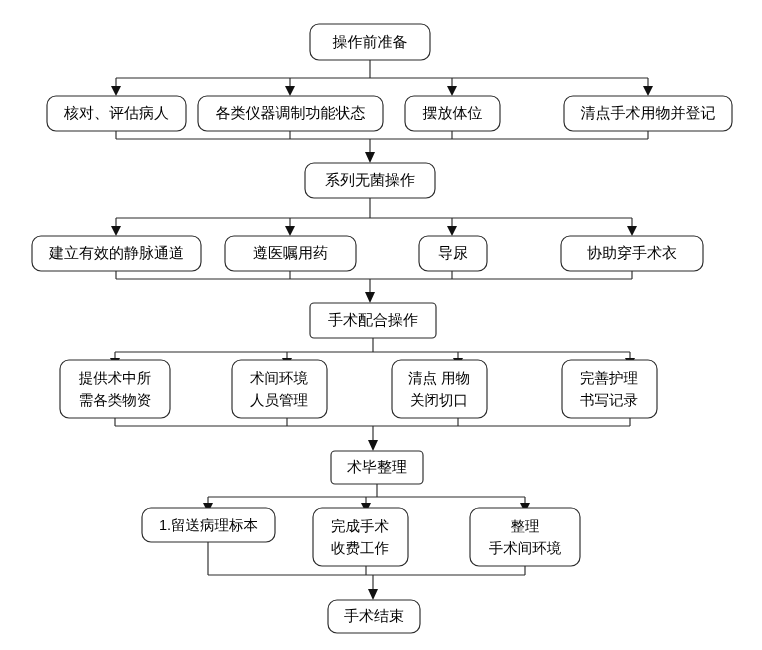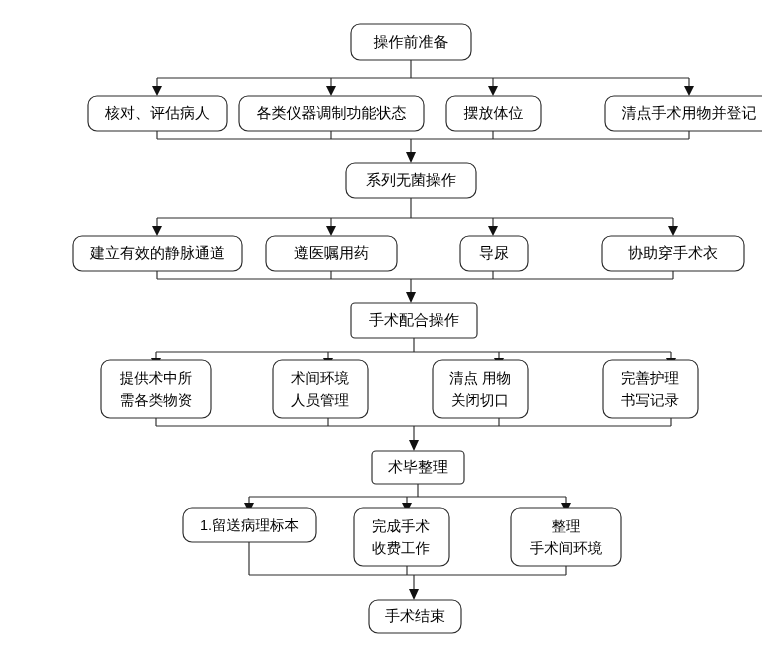--- a/index.html
+++ b/index.html
@@ -10,21 +10,20 @@
   body {
     width: 762px;
     height: 650px;
     font-family: "Liberation Sans", "DejaVu Sans", sans-serif;
     overflow: hidden;
   }
   #flowchart-root {
     position: relative;
     width: 652px;
     height: 650px;
-    margin-left: 41px;
   }
   svg#flow-svg {
     position: absolute;
     left: 0;
     top: 0;
     width: 762px;
     height: 650px;
   }
   .node-box {
     fill: #ffffff;

